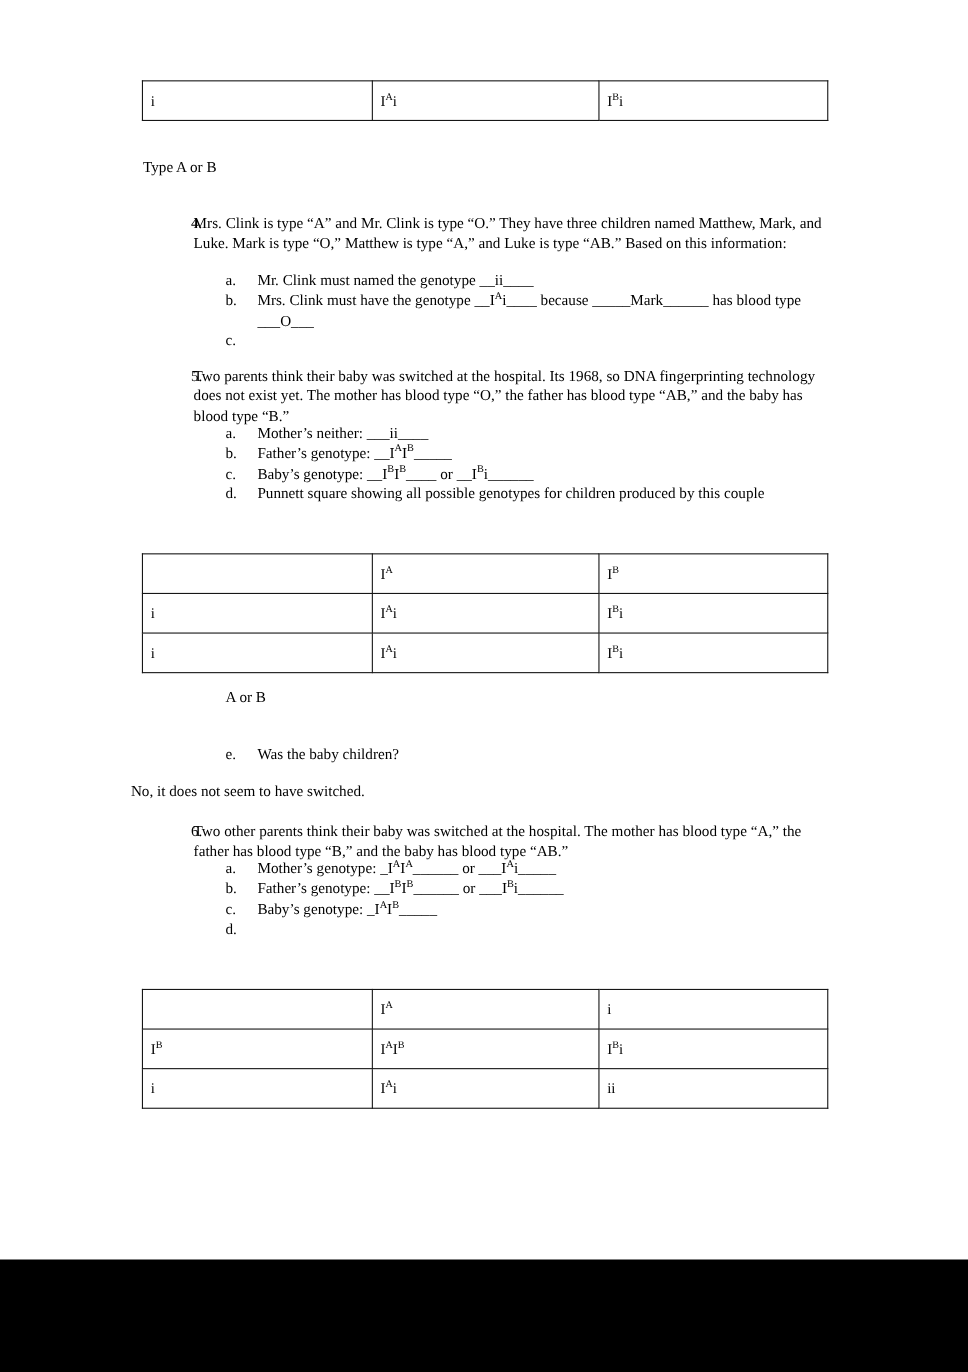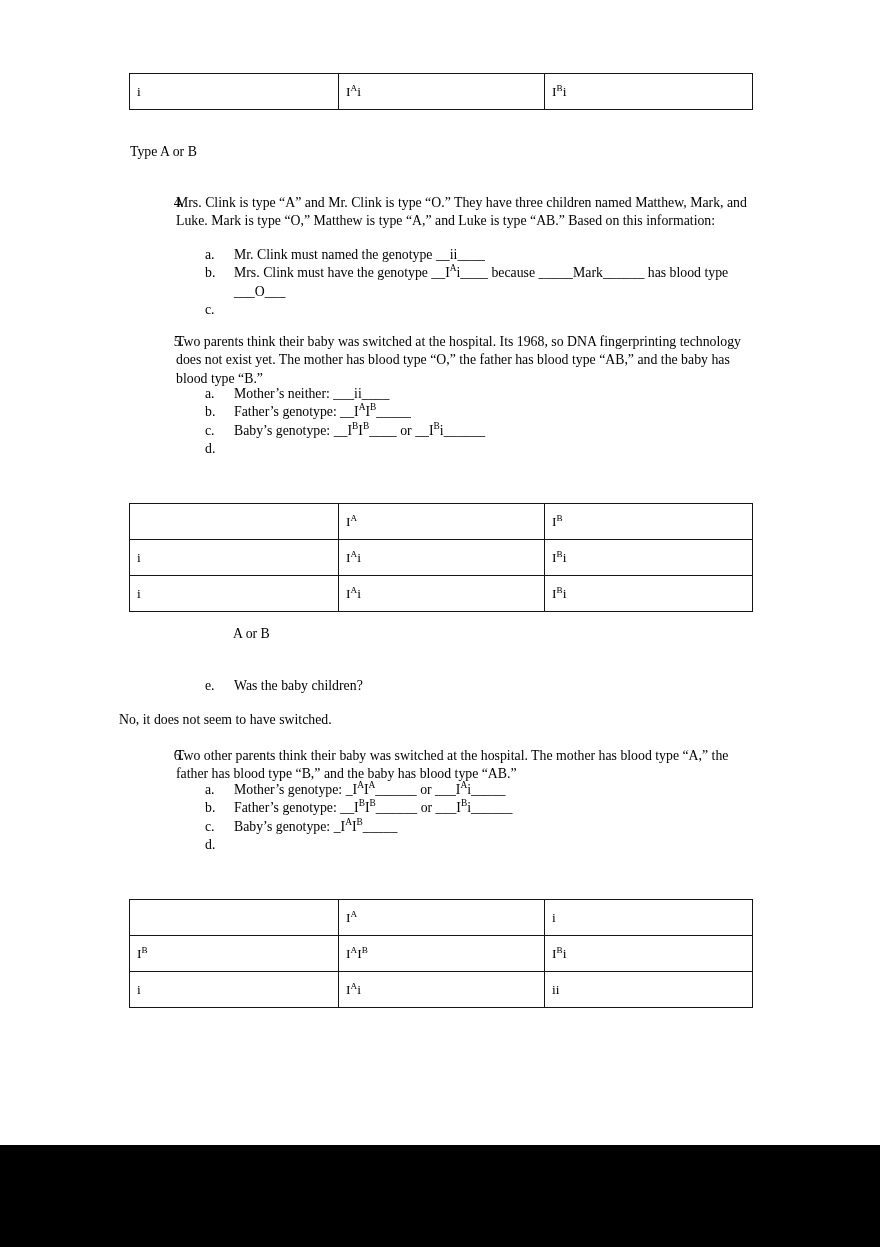--- a/index.html
+++ b/index.html
@@ -101,21 +101,21 @@
     top: 0;
     width: 14px;
     text-align: left;
   }
 
   #type-a-or-b { left: 130px; top: 143px; }
   #q4 { left: 164px; top: 194px; width: 590px; }
   #q4-sub { left: 205px; top: 246px; width: 560px; }
   #q5 { left: 164px; top: 333px; width: 590px; }
   #q5-sub { left: 205px; top: 385px; width: 560px; }
-  #a-or-b { left: 205px; top: 625px; margin-left: 28px; }
+  #a-or-b { left: 205px; top: 625px; }
   #q5e { left: 205px; top: 677px; width: 400px; }
   #answer-line { left: 119px; top: 711px; }
   #q6 { left: 164px; top: 747px; width: 600px; }
   #q6-sub { left: 205px; top: 781px; width: 560px; }
 </style>
 </head>
 <body>
 
 <div class="page">
 
@@ -168,20 +168,21 @@
     <li>
       <span class="marker">b.</span>
       <span>Father’s genotype: __I<sup>A</sup>I<sup>B</sup>_____</span>
     </li>
     <li>
       <span class="marker">c.</span>
       <span>Baby’s genotype:  __I<sup>B</sup>I<sup>B</sup>____ or __I<sup>B</sup>i______</span>
     </li>
     <li>
       <span class="marker">d.</span>
+      <span>Punnett square showing all possible genotypes for children produced by this couple</span>
     </li>
   </ul>
 
   <table class="punnett" id="table-2">
     <colgroup>
         <col class="c1">
         <col class="c2">
         <col class="c3">
       </colgroup>
     <tbody>

